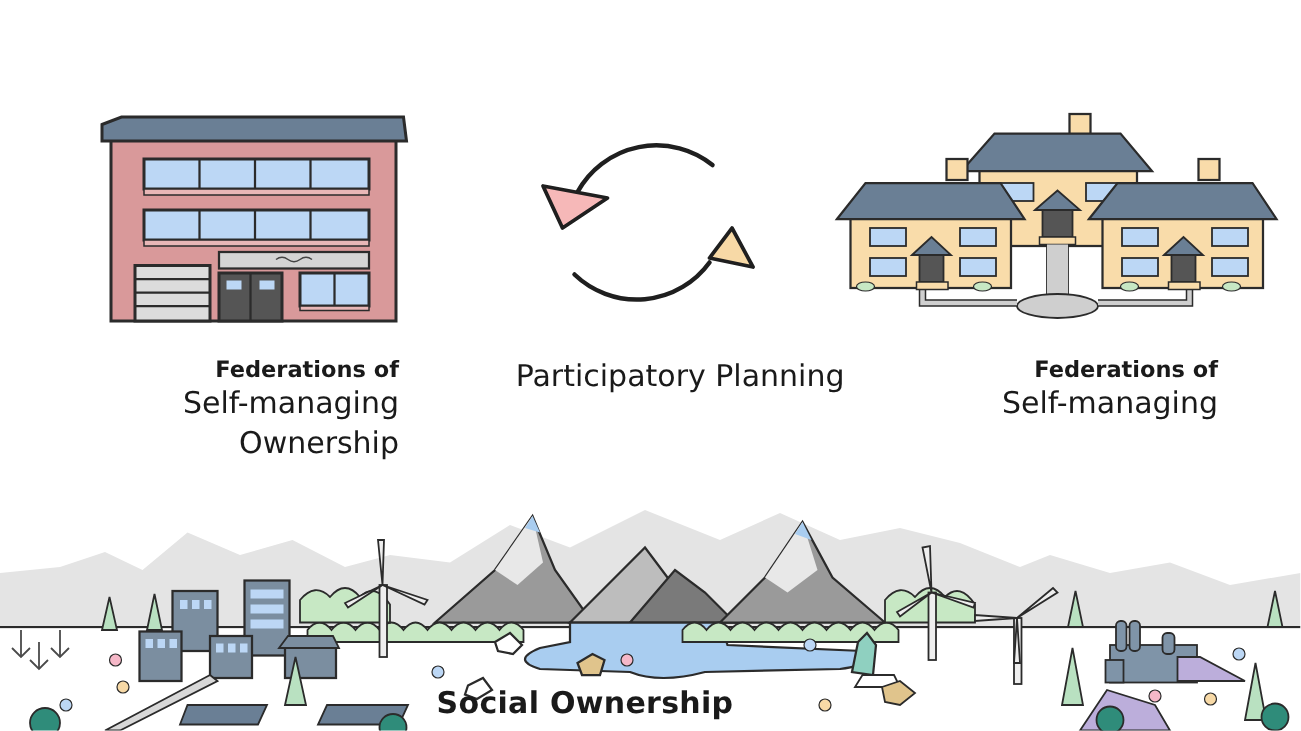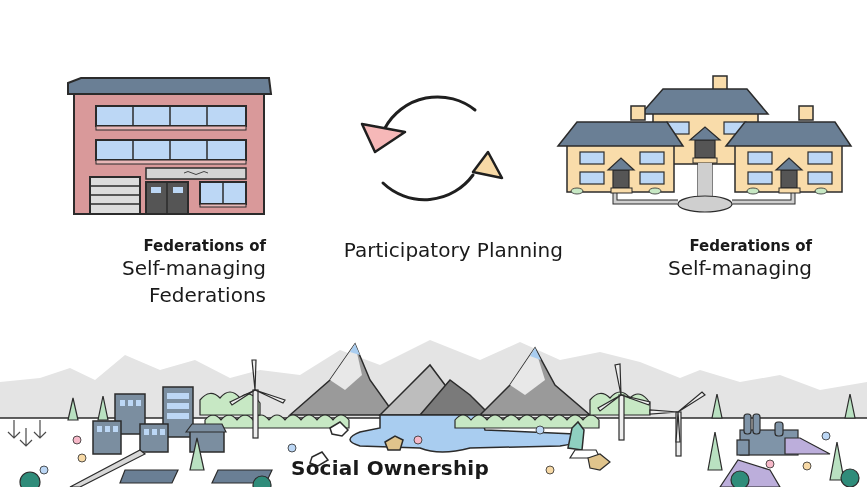--- a/index.html
+++ b/index.html
@@ -104,21 +104,21 @@
   <ellipse cx="22" cy="119" rx="6" ry="3" fill="#c7e8c4" stroke="#2b2b2b" stroke-width="0.8"></ellipse>
   <ellipse cx="100" cy="119" rx="6" ry="3" fill="#c7e8c4" stroke="#2b2b2b" stroke-width="0.8"></ellipse>
   <ellipse cx="198" cy="119" rx="6" ry="3" fill="#c7e8c4" stroke="#2b2b2b" stroke-width="0.8"></ellipse>
   <ellipse cx="266" cy="119" rx="6" ry="3" fill="#c7e8c4" stroke="#2b2b2b" stroke-width="0.8"></ellipse>
 </svg>
 </div>
 
 <div class="label" style="left:66px;width:200px;top:237px;">
   <span class="small">Federations of</span>
   <span class="big">Self-managing</span>
-  <span class="big">Federations</span>
+  <span class="big">Ownership</span>
 </div>
 
 <div class="label" style="left:303px;width:260px;top:237px;">
   <span class="big">Participatory Planning</span>
 </div>
 
 <div class="label" style="left:592px;width:220px;top:237px;">
   <span class="small">Federations of</span>
   <span class="big">Self-managing</span>
 </div>

